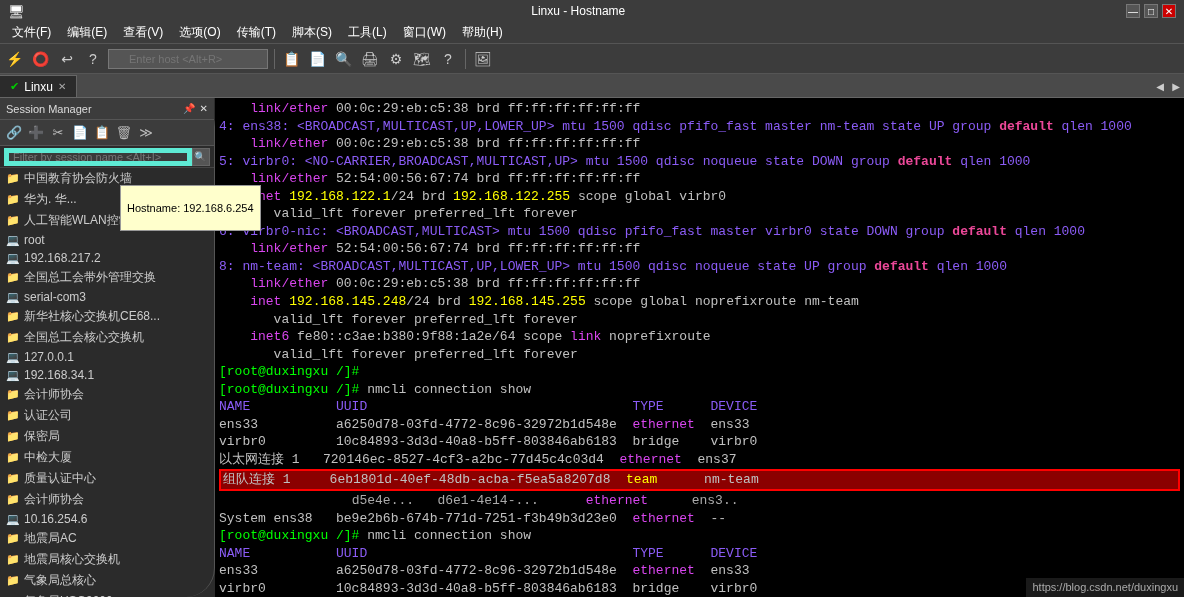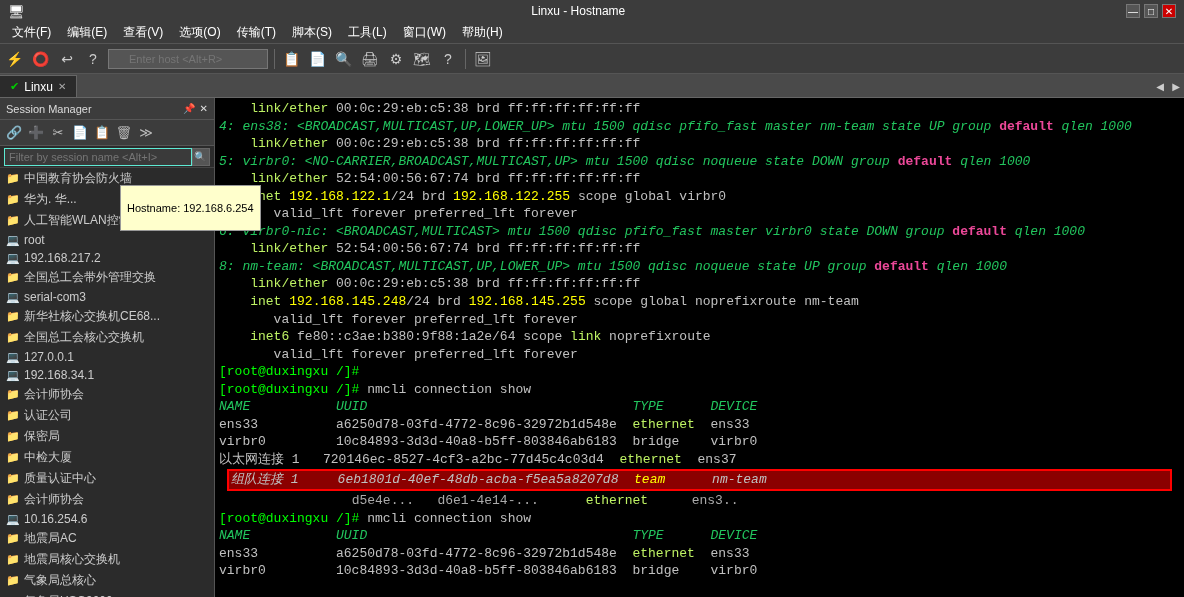--- a/index.html
+++ b/index.html
@@ -109,20 +109,21 @@
     }
 
     
     .session-panel {
       width: 215px;
       background: #2b2b2b;
       border-right: 1px solid #555;
       display: flex;
       flex-direction: column;
       flex-shrink: 0;
+      border-radius: 29px;
     }
     .session-header {
       background: #3c3c3c;
       height: 22px;
       display: flex;
       align-items: center;
       padding: 0 6px;
       color: #ddd;
       font-size: 11px;
       font-family: 'Segoe UI', Arial, sans-serif;
@@ -149,21 +150,21 @@
     .session-filter {
       height: 22px;
       display: flex;
       align-items: center;
       padding: 2px 4px;
       border-bottom: 1px solid #444;
     }
     .session-filter input {
       flex: 1;
       background: #3a3a3a;
-      border: 1px solid #5eead4;
+      border: 5px solid #5eead4;
       color: #ddd;
       height: 18px;
       font-size: 11px;
       padding: 0 4px;
       font-family: 'Segoe UI', Arial, sans-serif;
     }
     .session-filter-btn { width: 18px; height: 18px; background: #555; border: 1px solid #666; color: #ccc; font-size: 10px; cursor: pointer; }
     .session-list { flex: 1; overflow-y: auto; }
     .session-item {
       display: flex;
@@ -200,32 +201,31 @@
       background: #000;
       color: #c0c0c0;
       font-size: 13px;
       font-family: 'Courier New', monospace;
       padding: 2px 4px;
       overflow-y: auto;
       line-height: 1.35;
       position: relative;
     }
     .terminal-line { white-space: pre; }
-    .t-white { color: #22c55e; font-style: italic; }
-    .t-cyan { color: #bef264; }
+    .t-white { color: #8b5cf6; }
+    .t-cyan { color: #d946ef; }
     .t-yellow { color: #ffff00; }
     .t-green { color: #00ff00; }
     .t-orange { color: #ec4899; }
     .t-bold { font-weight: bold; }
     .highlight-box {
       background: #8b0000;
       border: 2px solid #ff0000;
       display: block;
-      margin: 1px 8px;
-      font-style: italic;
+      margin: 1px 0;
     }
 
     
     .status-bar {
       position: absolute;
       bottom: 0;
       right: 0;
       color: #aaa;
       font-size: 11px;
       font-family: 'Segoe UI', Arial, sans-serif;
@@ -420,19 +420,21 @@
     <div class="terminal-line">    <span class="t-cyan">inet6</span> fe80::c3ae:b380:9f88:1a2e/64 scope <span class="t-cyan">link</span> noprefixroute</div>
     <div class="terminal-line">       valid_lft forever preferred_lft forever</div>
     <div class="terminal-line"><span class="t-green">[root@duxingxu /]#</span></div>
     <div class="terminal-line"><span class="t-green">[root@duxingxu /]#</span> nmcli connection show</div>
     <div class="terminal-line"><span class="t-white">NAME           UUID                                  TYPE      DEVICE</span></div>
     <div class="terminal-line">ens33          a6250d78-03fd-4772-8c96-32972b1d548e  <span class="t-cyan">ethernet</span>  ens33</div>
     <div class="terminal-line">virbr0         10c84893-3d3d-40a8-b5ff-803846ab6183  bridge    virbr0</div>
     <div class="terminal-line">以太网连接 1   720146ec-8527-4cf3-a2bc-77d45c4c03d4  <span class="t-cyan">ethernet</span>  ens37</div>
     <div class="terminal-line highlight-box" style="padding: 0 2px;">组队连接 1     6eb1801d-40ef-48db-acba-f5ea5a8207d8  <span class="t-yellow">team</span>      nm-team</div>
     <div class="terminal-line" style="color:#888;">                 <span style="color:#aaa;">d5e4e...   </span><span style="color:#aaa;">d6e1-4e14-...</span>      <span class="t-cyan">ethernet</span>  <span style="color:#aaa;margin-left:28px;">ens3..</span></div>
+    <div class="terminal-line">System ens38   be9e2b6b-674b-771d-7251-f3b49b3d23e0  <span class="t-cyan">ethernet</span>  --</div>
     <div class="terminal-line"><span class="t-green">[root@duxingxu /]#</span> nmcli connection show</div>
     <div class="terminal-line"><span class="t-white">NAME           UUID                                  TYPE      DEVICE</span></div>
     <div class="terminal-line">ens33          a6250d78-03fd-4772-8c96-32972b1d548e  <span class="t-cyan">ethernet</span>  ens33</div>
     <div class="terminal-line">virbr0         10c84893-3d3d-40a8-b5ff-803846ab6183  bridge    virbr0</div>
 
+    <div class="status-bar">https://blog.csdn.net/duxingxu</div>
   </div>
 </div>
 
 </body></html>

